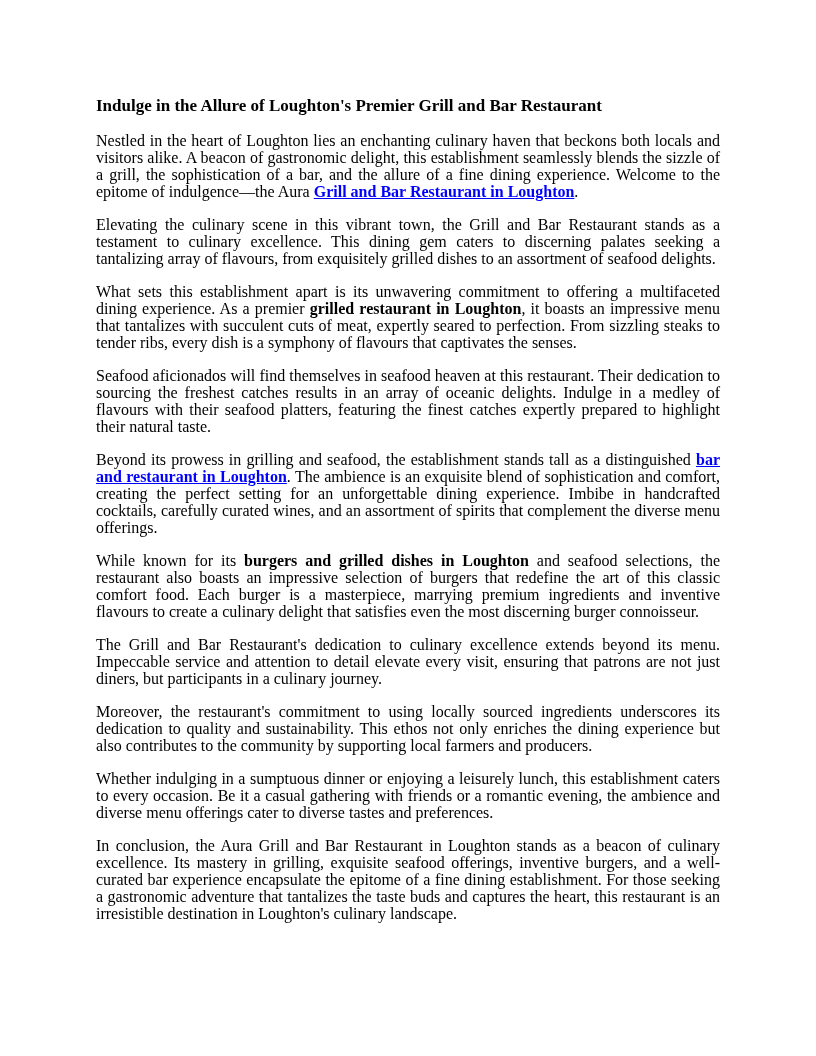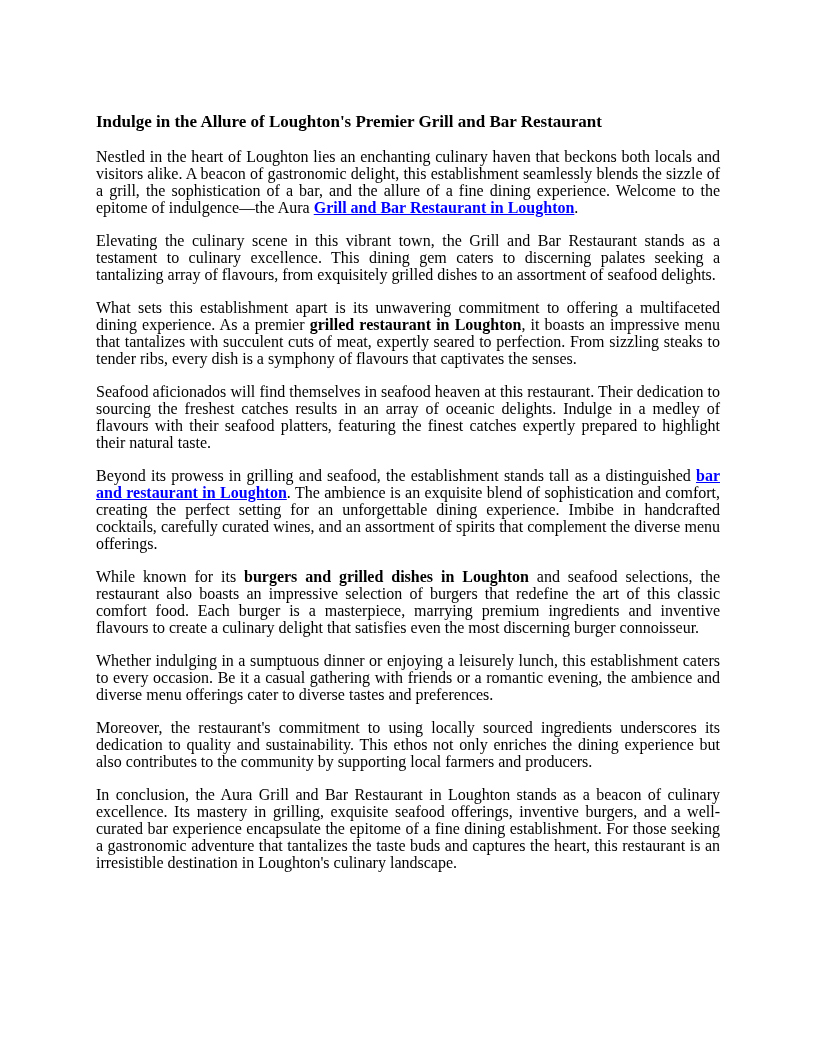--- a/index.html
+++ b/index.html
@@ -18,21 +18,21 @@
     height: 1056px;
     padding: 96px 96px 0 96px;
     background: #ffffff;
     font-family: "Liberation Serif", serif;
     color: #000000;
   }
   .doc-title {
     font-size: 17px;
     line-height: 20px;
     font-weight: bold;
-    margin: 16px 0 16px 0;
+    margin: 0 0 16px 0;
     color: #000000;
     text-align: left;
   }
   .doc-body p {
     margin: 0 0 16px 0;
     font-size: 16px;
     line-height: 17px;
     text-align: justify;
     color: #000000;
   }
@@ -53,17 +53,18 @@
 
 <div class="page">
   <h1 class="doc-title">Indulge in the Allure of Loughton's Premier Grill and Bar Restaurant</h1>
   <div class="doc-body">
       <p><span>Nestled in the heart of Loughton lies an enchanting culinary haven that beckons both locals and visitors alike. A beacon of gastronomic delight, this establishment seamlessly blends the sizzle of a grill, the sophistication of a bar, and the allure of a fine dining experience. Welcome to the epitome of indulgence—the Aura </span><a class="doc-link" href="#" style="color: rgb(0, 0, 255);">Grill and Bar Restaurant in Loughton</a><span>.</span></p>
       <p><span>Elevating the culinary scene in this vibrant town, the Grill and Bar Restaurant stands as a testament to culinary excellence. This dining gem caters to discerning palates seeking a tantalizing array of flavours, from exquisitely grilled dishes to an assortment of seafood delights.</span></p>
       <p><span>What sets this establishment apart is its unwavering commitment to offering a multifaceted dining experience. As a premier </span><span class="doc-bold">grilled restaurant in Loughton</span><span>, it boasts an impressive menu that tantalizes with succulent cuts of meat, expertly seared to perfection. From sizzling steaks to tender ribs, every dish is a symphony of flavours that captivates the senses.</span></p>
       <p><span>Seafood aficionados will find themselves in seafood heaven at this restaurant. Their dedication to sourcing the freshest catches results in an array of oceanic delights. Indulge in a medley of flavours with their seafood platters, featuring the finest catches expertly prepared to highlight their natural taste.</span></p>
       <p><span>Beyond its prowess in grilling and seafood, the establishment stands tall as a distinguished </span><a class="doc-link" href="#" style="color: rgb(0, 0, 255);">bar and restaurant in Loughton</a><span>. The ambience is an exquisite blend of sophistication and comfort, creating the perfect setting for an unforgettable dining experience. Imbibe in handcrafted cocktails, carefully curated wines, and an assortment of spirits that complement the diverse menu offerings.</span></p>
       <p><span>While known for its </span><span class="doc-bold">burgers and grilled dishes in Loughton</span><span> and seafood selections, the restaurant also boasts an impressive selection of burgers that redefine the art of this classic comfort food. Each burger is a masterpiece, marrying premium ingredients and inventive flavours to create a culinary delight that satisfies even the most discerning burger connoisseur.</span></p>
+      <p><span>The Grill and Bar Restaurant's dedication to culinary excellence extends beyond its menu. Impeccable service and attention to detail elevate every visit, ensuring that patrons are not just diners, but participants in a culinary journey.</span></p>
+      <p><span>Moreover, the restaurant's commitment to using locally sourced ingredients underscores its dedication to quality and sustainability. This ethos not only enriches the dining experience but also contributes to the community by supporting local farmers and producers.</span></p>
       <p><span>Whether indulging in a sumptuous dinner or enjoying a leisurely lunch, this establishment caters to every occasion. Be it a casual gathering with friends or a romantic evening, the ambience and diverse menu offerings cater to diverse tastes and preferences.</span></p>
-      <p><span>Moreover, the restaurant's commitment to using locally sourced ingredients underscores its dedication to quality and sustainability. This ethos not only enriches the dining experience but also contributes to the community by supporting local farmers and producers.</span></p>
       <p><span>In conclusion, the Aura Grill and Bar Restaurant in Loughton stands as a beacon of culinary excellence. Its mastery in grilling, exquisite seafood offerings, inventive burgers, and a well-curated bar experience encapsulate the epitome of a fine dining establishment. For those seeking a gastronomic adventure that tantalizes the taste buds and captures the heart, this restaurant is an irresistible destination in Loughton's culinary landscape.</span></p>
     </div>
 </div>
 
 </body></html>

